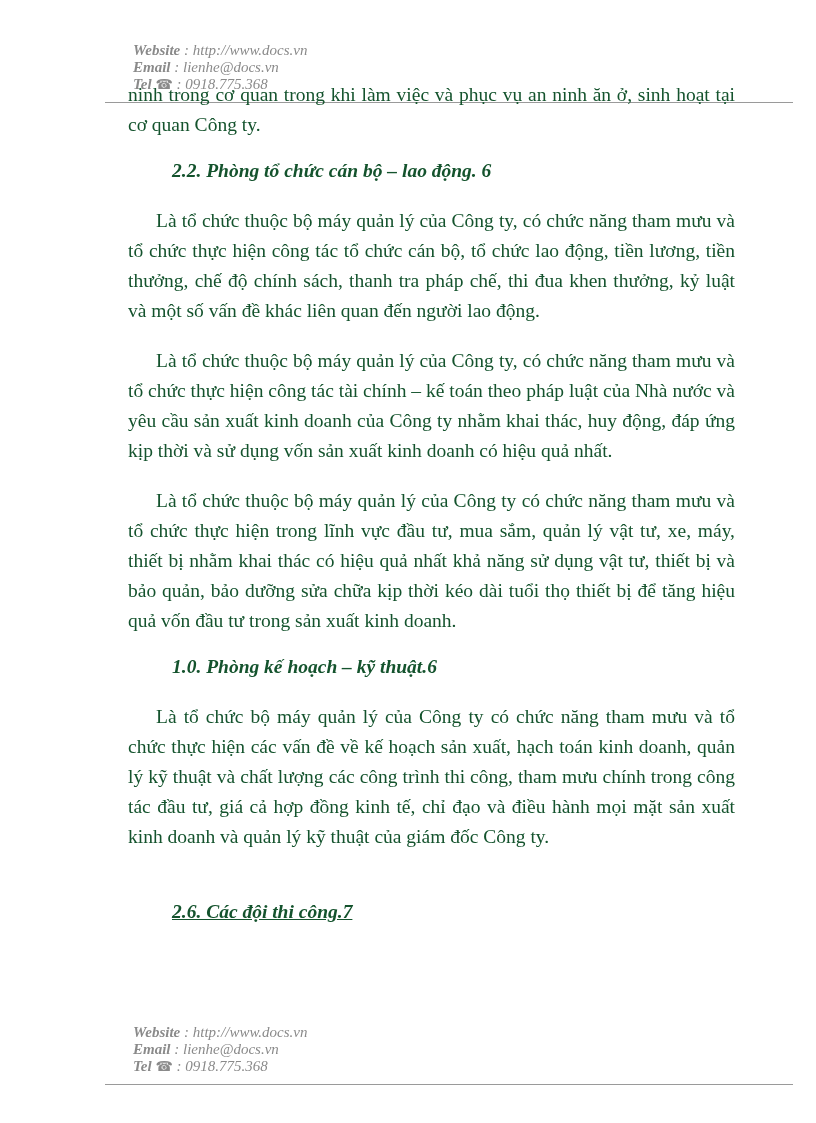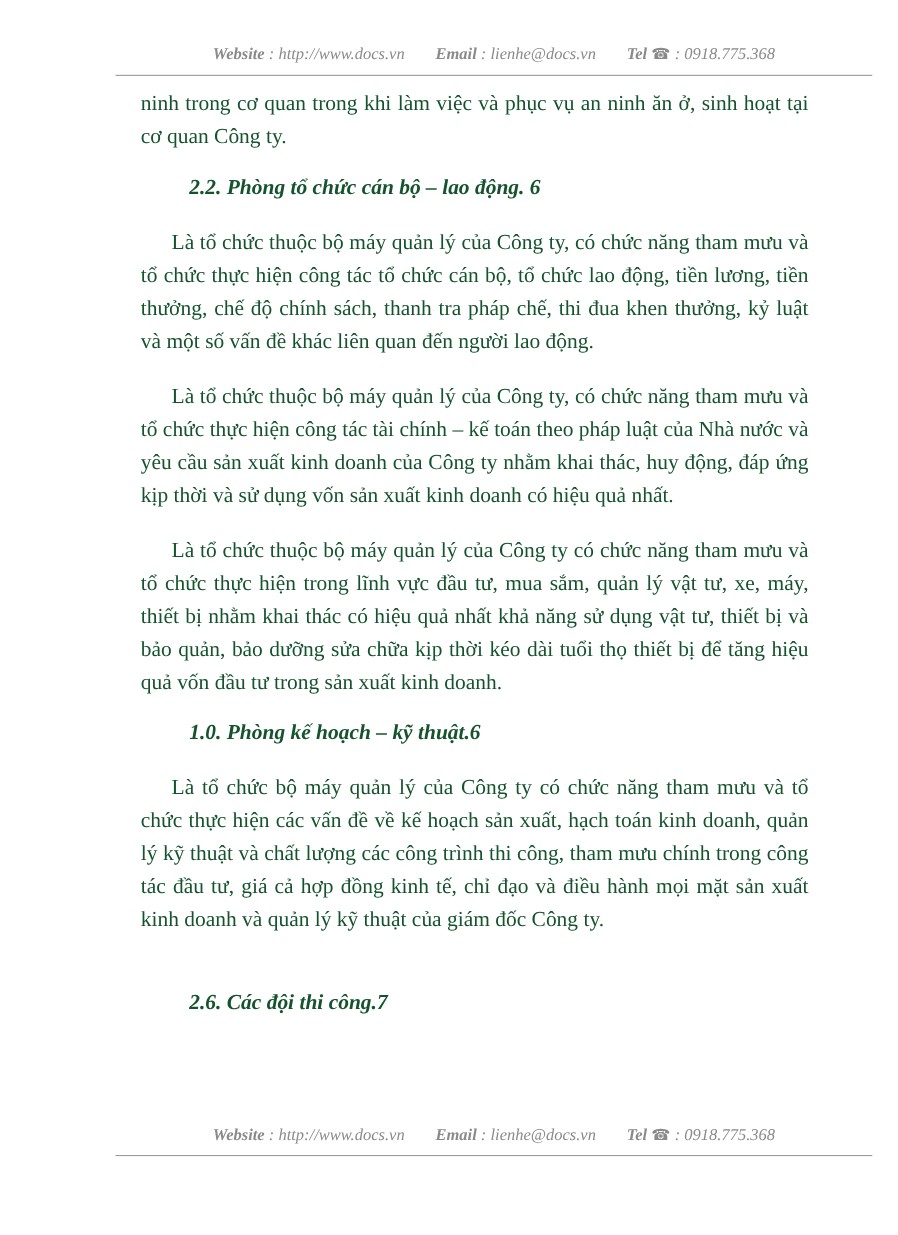--- a/index.html
+++ b/index.html
@@ -23,20 +23,21 @@
     font-size: 15px;
     font-family: "Liberation Serif", "DejaVu Sans", serif;
   }
   .banner-top    { top: 42px;   padding-bottom: 9px; }
   .banner-bottom { top: 1024px; padding-bottom: 9px; }
   .banner-line {
     display: flex;
     justify-content: center;
     align-items: baseline;
     white-space: pre;
+    flex-direction: column;
   }
   .banner .lbl { font-weight: bold; }
   .banner .grp { margin-left: 28px; }
   .banner .grp:first-child { margin-left: 0; }
   .banner .phone-glyph { font-style: normal; font-size: 14px; }
 
   
   .content {
     position: absolute;
     left: 128px;
@@ -50,21 +51,21 @@
   p.para { text-indent: 28px; margin-top: 20px; }
   p.cont { text-indent: 0; }
   h3.hd {
     margin: 16px;
     padding-left: 28px;
     font-size: 19.5px;
     line-height: 30px;
     font-weight: bold;
     font-style: italic;
   }
-  h3.hd-gap { margin-top: 45px; }
+  h3.hd-gap { margin-top: 45px; text-decoration: underline; }
 </style>
 </head>
 <body>
 
 <div class="page">
 
   <header class="banner banner-top">
     <div class="banner-line">
       <span class="grp"><span class="lbl">Website</span><span class="sep"> : </span><span class="val">http://www.docs.vn</span></span>
       <span class="grp"><span class="lbl">Email</span><span class="sep"> : </span><span class="val">lienhe@docs.vn</span></span>

